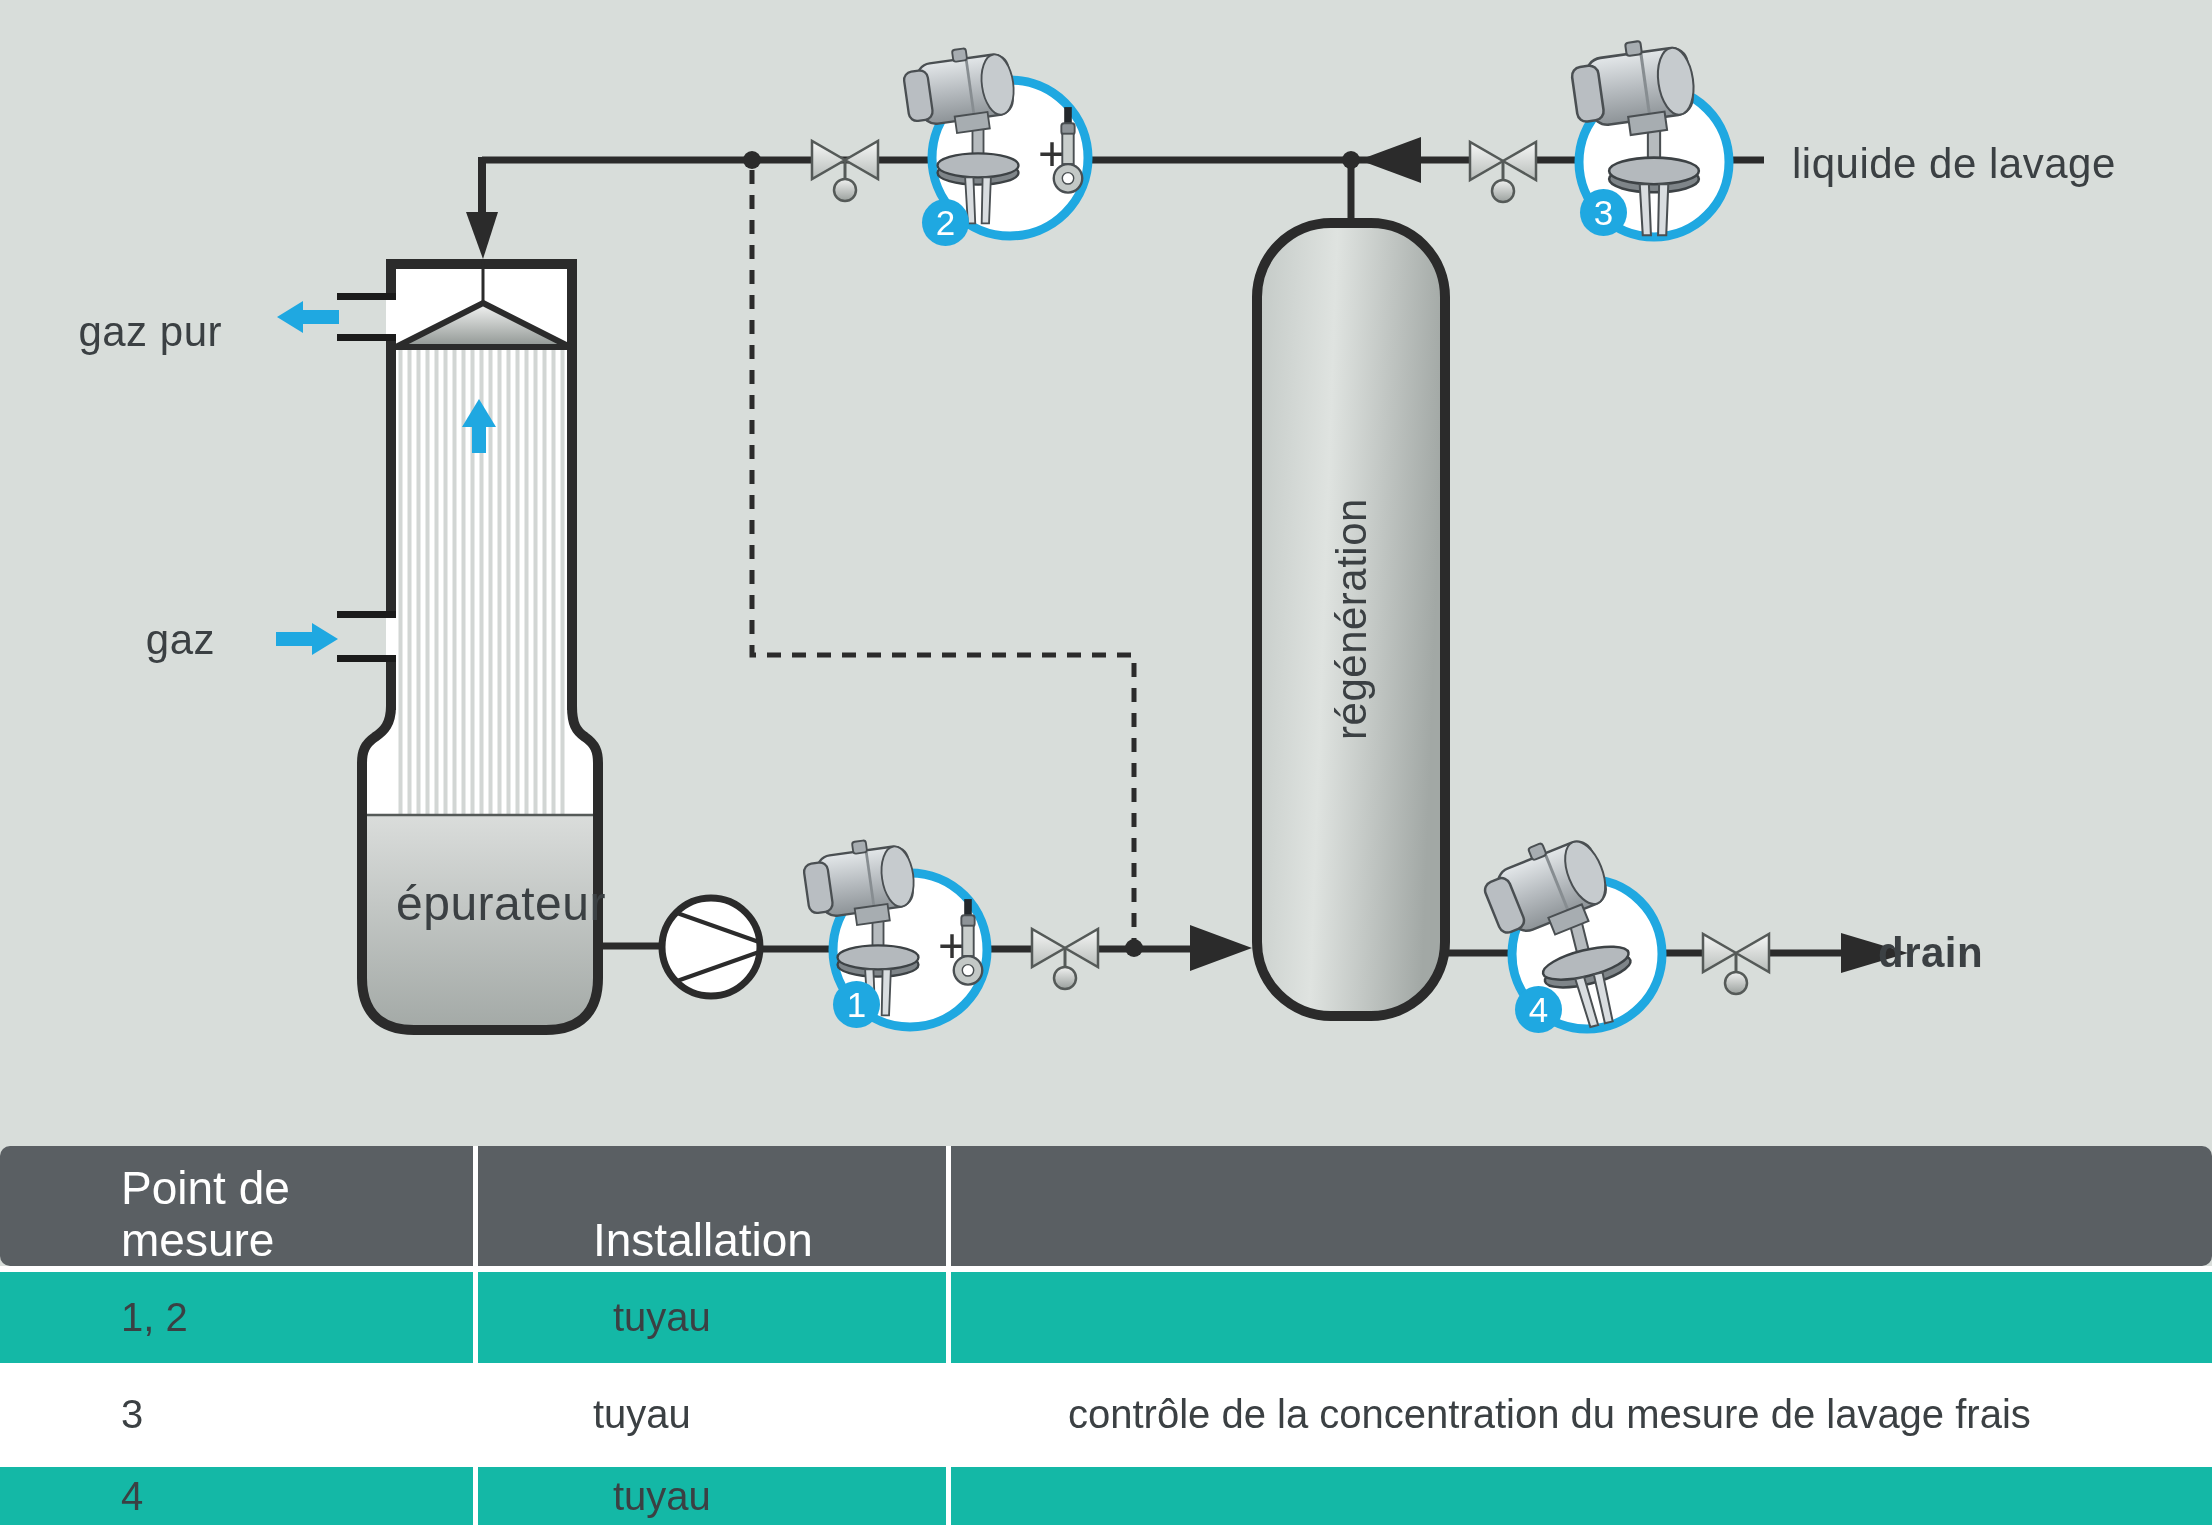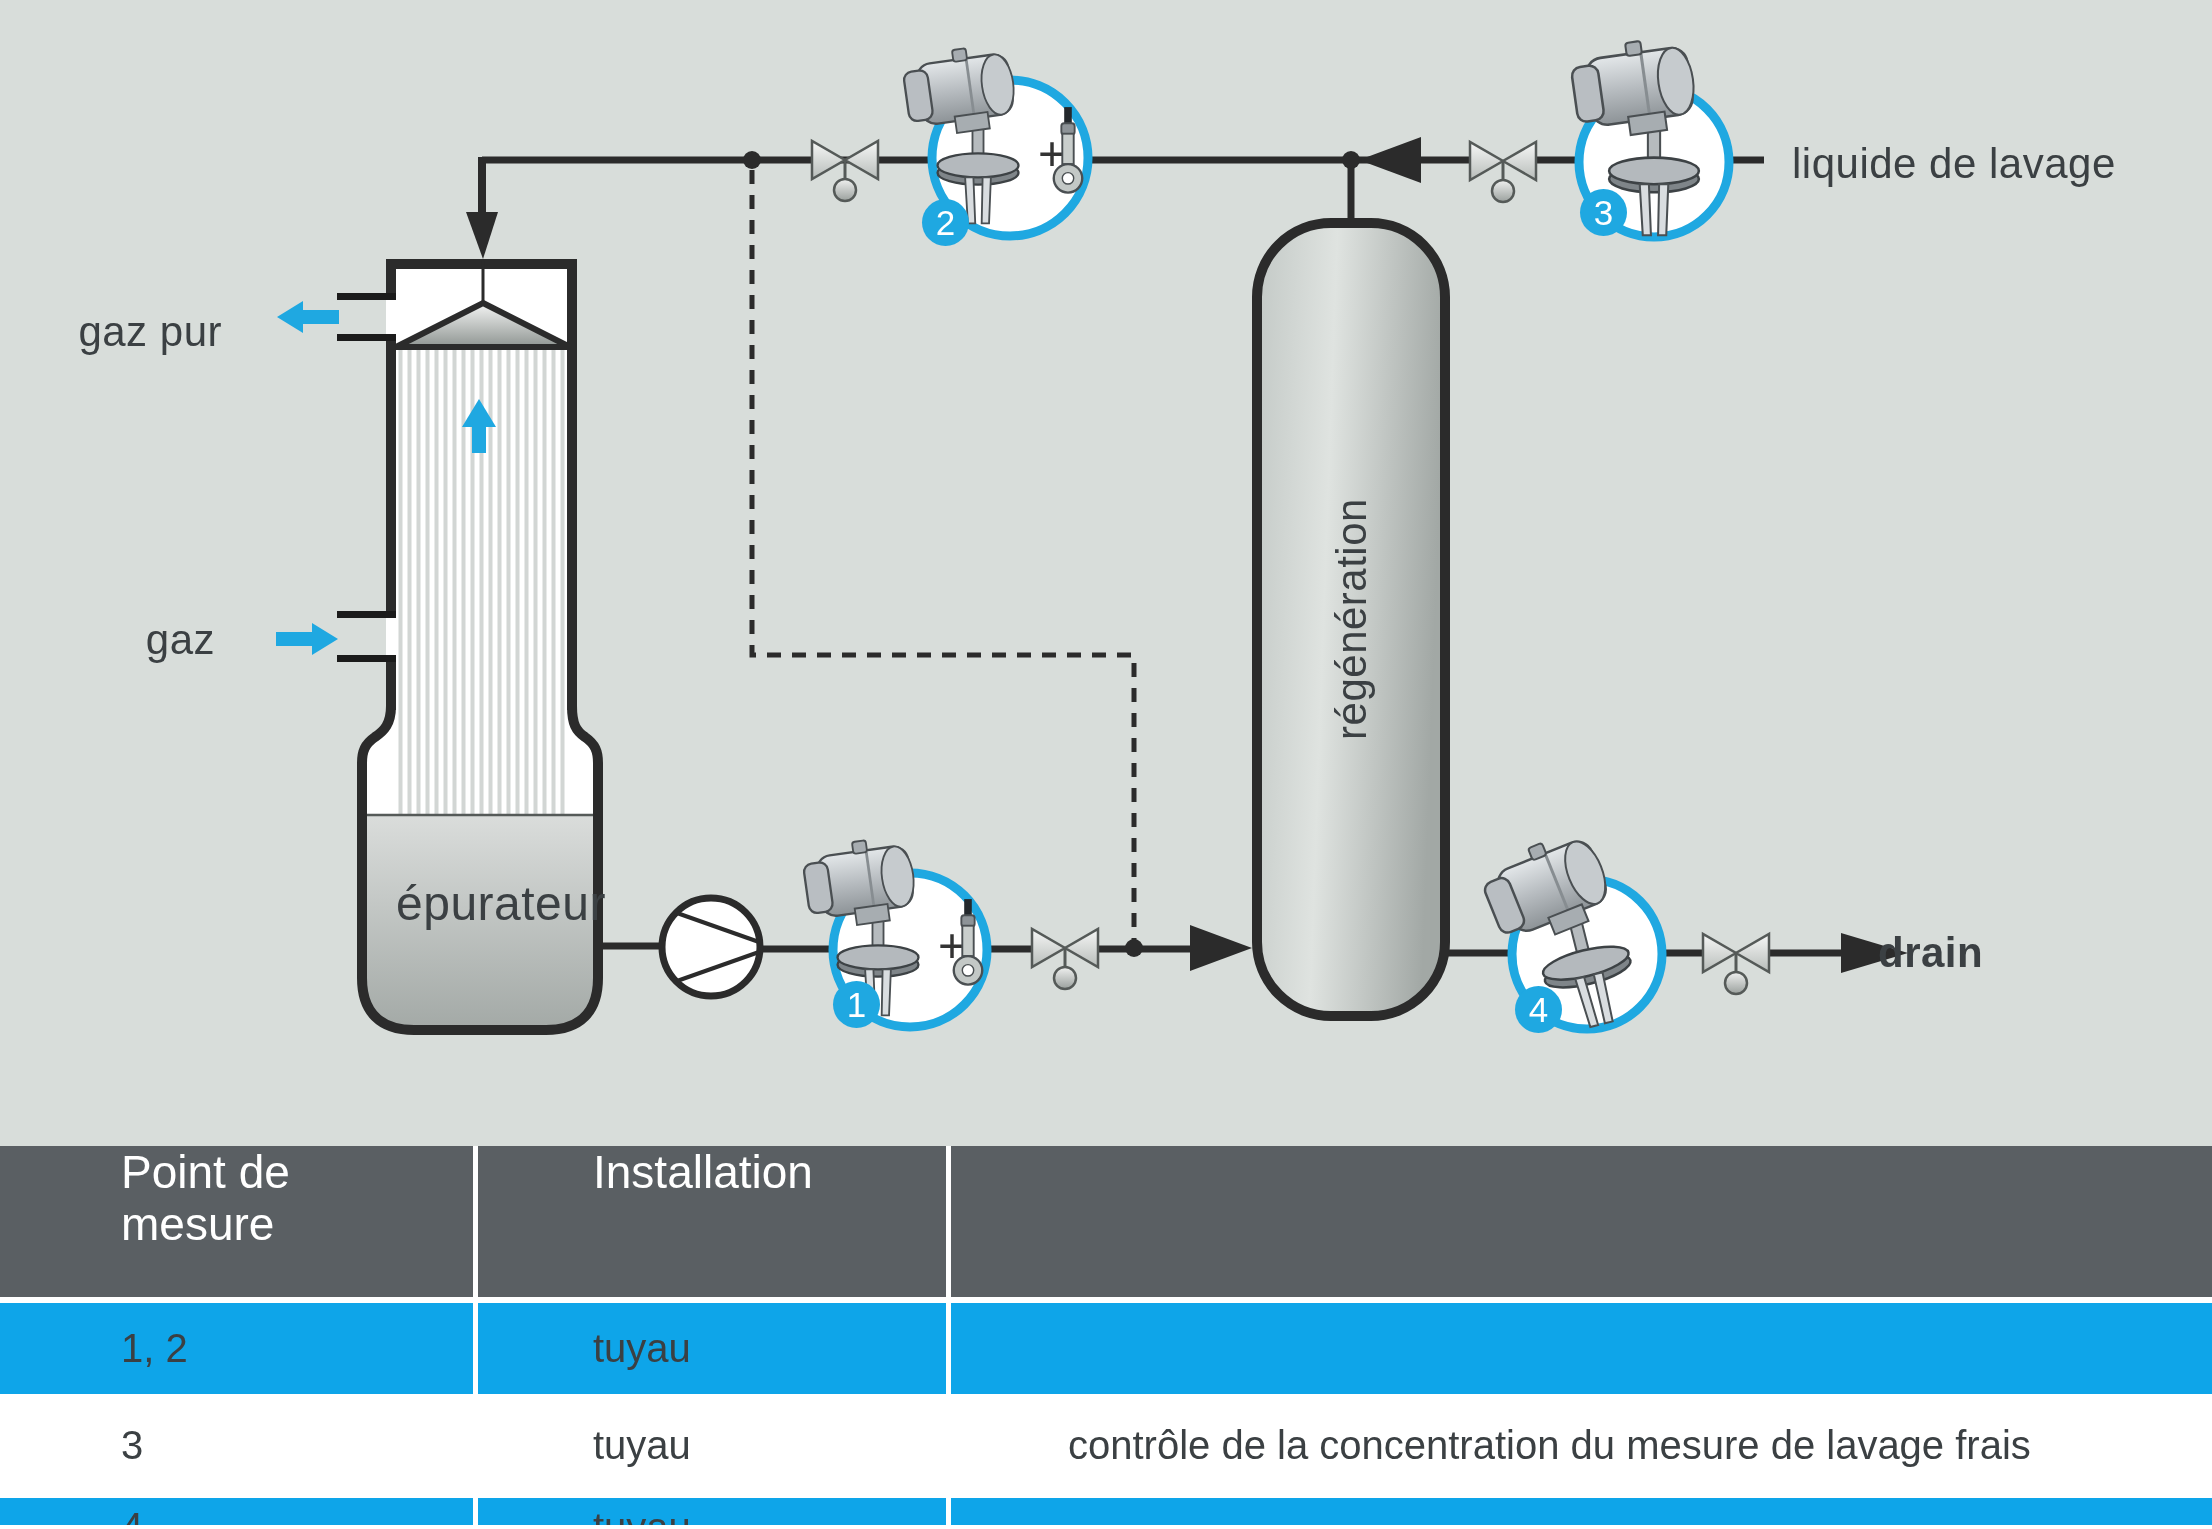--- a/index.html
+++ b/index.html
@@ -7,24 +7,24 @@
   .canvas{position:relative;width:2212px;height:1529px;background:#d8ddda;overflow:hidden;}
   .canvas svg{position:absolute;left:0;top:0;}
   .lbl{position:absolute;font-size:42px;color:#3b4043;letter-spacing:0.5px;white-space:nowrap;line-height:52px;height:52px;}
   .lbl.right{text-align:right;}
   .lbl.center{text-align:center;}
   .rot{transform:rotate(-90deg);transform-origin:center center;width:420px;text-align:center;}
   .badge{position:absolute;width:47px;height:47px;border-radius:50%;background:#1fa8e1;color:#ffffff;
          font-size:35px;display:flex;align-items:center;justify-content:center;line-height:1;}
   
   .tbl{position:absolute;left:0;top:1146px;width:2212px;}
-  .thead{height:151px;background:#5a5f63;color:#fff;display:flex;align-items:flex-start;}
+  .thead{height:120px;background:#5a5f63;color:#fff;display:flex;align-items:flex-end;border-radius:10px;}
   .rowgap{height:6px;background:#ffffff;}
   .trow{display:flex;align-items:center;color:#3b4043;font-size:40px;}
-  .trow.gray{background:#0ea5e9;}
+  .trow.gray{background:#14b8a6;gap:20px;}
   .trow.white{background:#ffffff;}
   .c1{width:475px;box-sizing:border-box;padding-left:121px;flex:none;}
   .c2{width:473px;box-sizing:border-box;padding-left:118px;flex:none;}
   .c3{flex:1;box-sizing:border-box;padding-left:120px;}
   .thead .hc{font-size:46px;line-height:52px;}
   .vdiv{position:absolute;width:5px;background:#ffffff;top:1146px;height:379px;}
   .btmwhite{position:absolute;left:0;top:1525px;width:2212px;height:4px;background:#ffffff;}
 </style>
 </head>
 <body>

